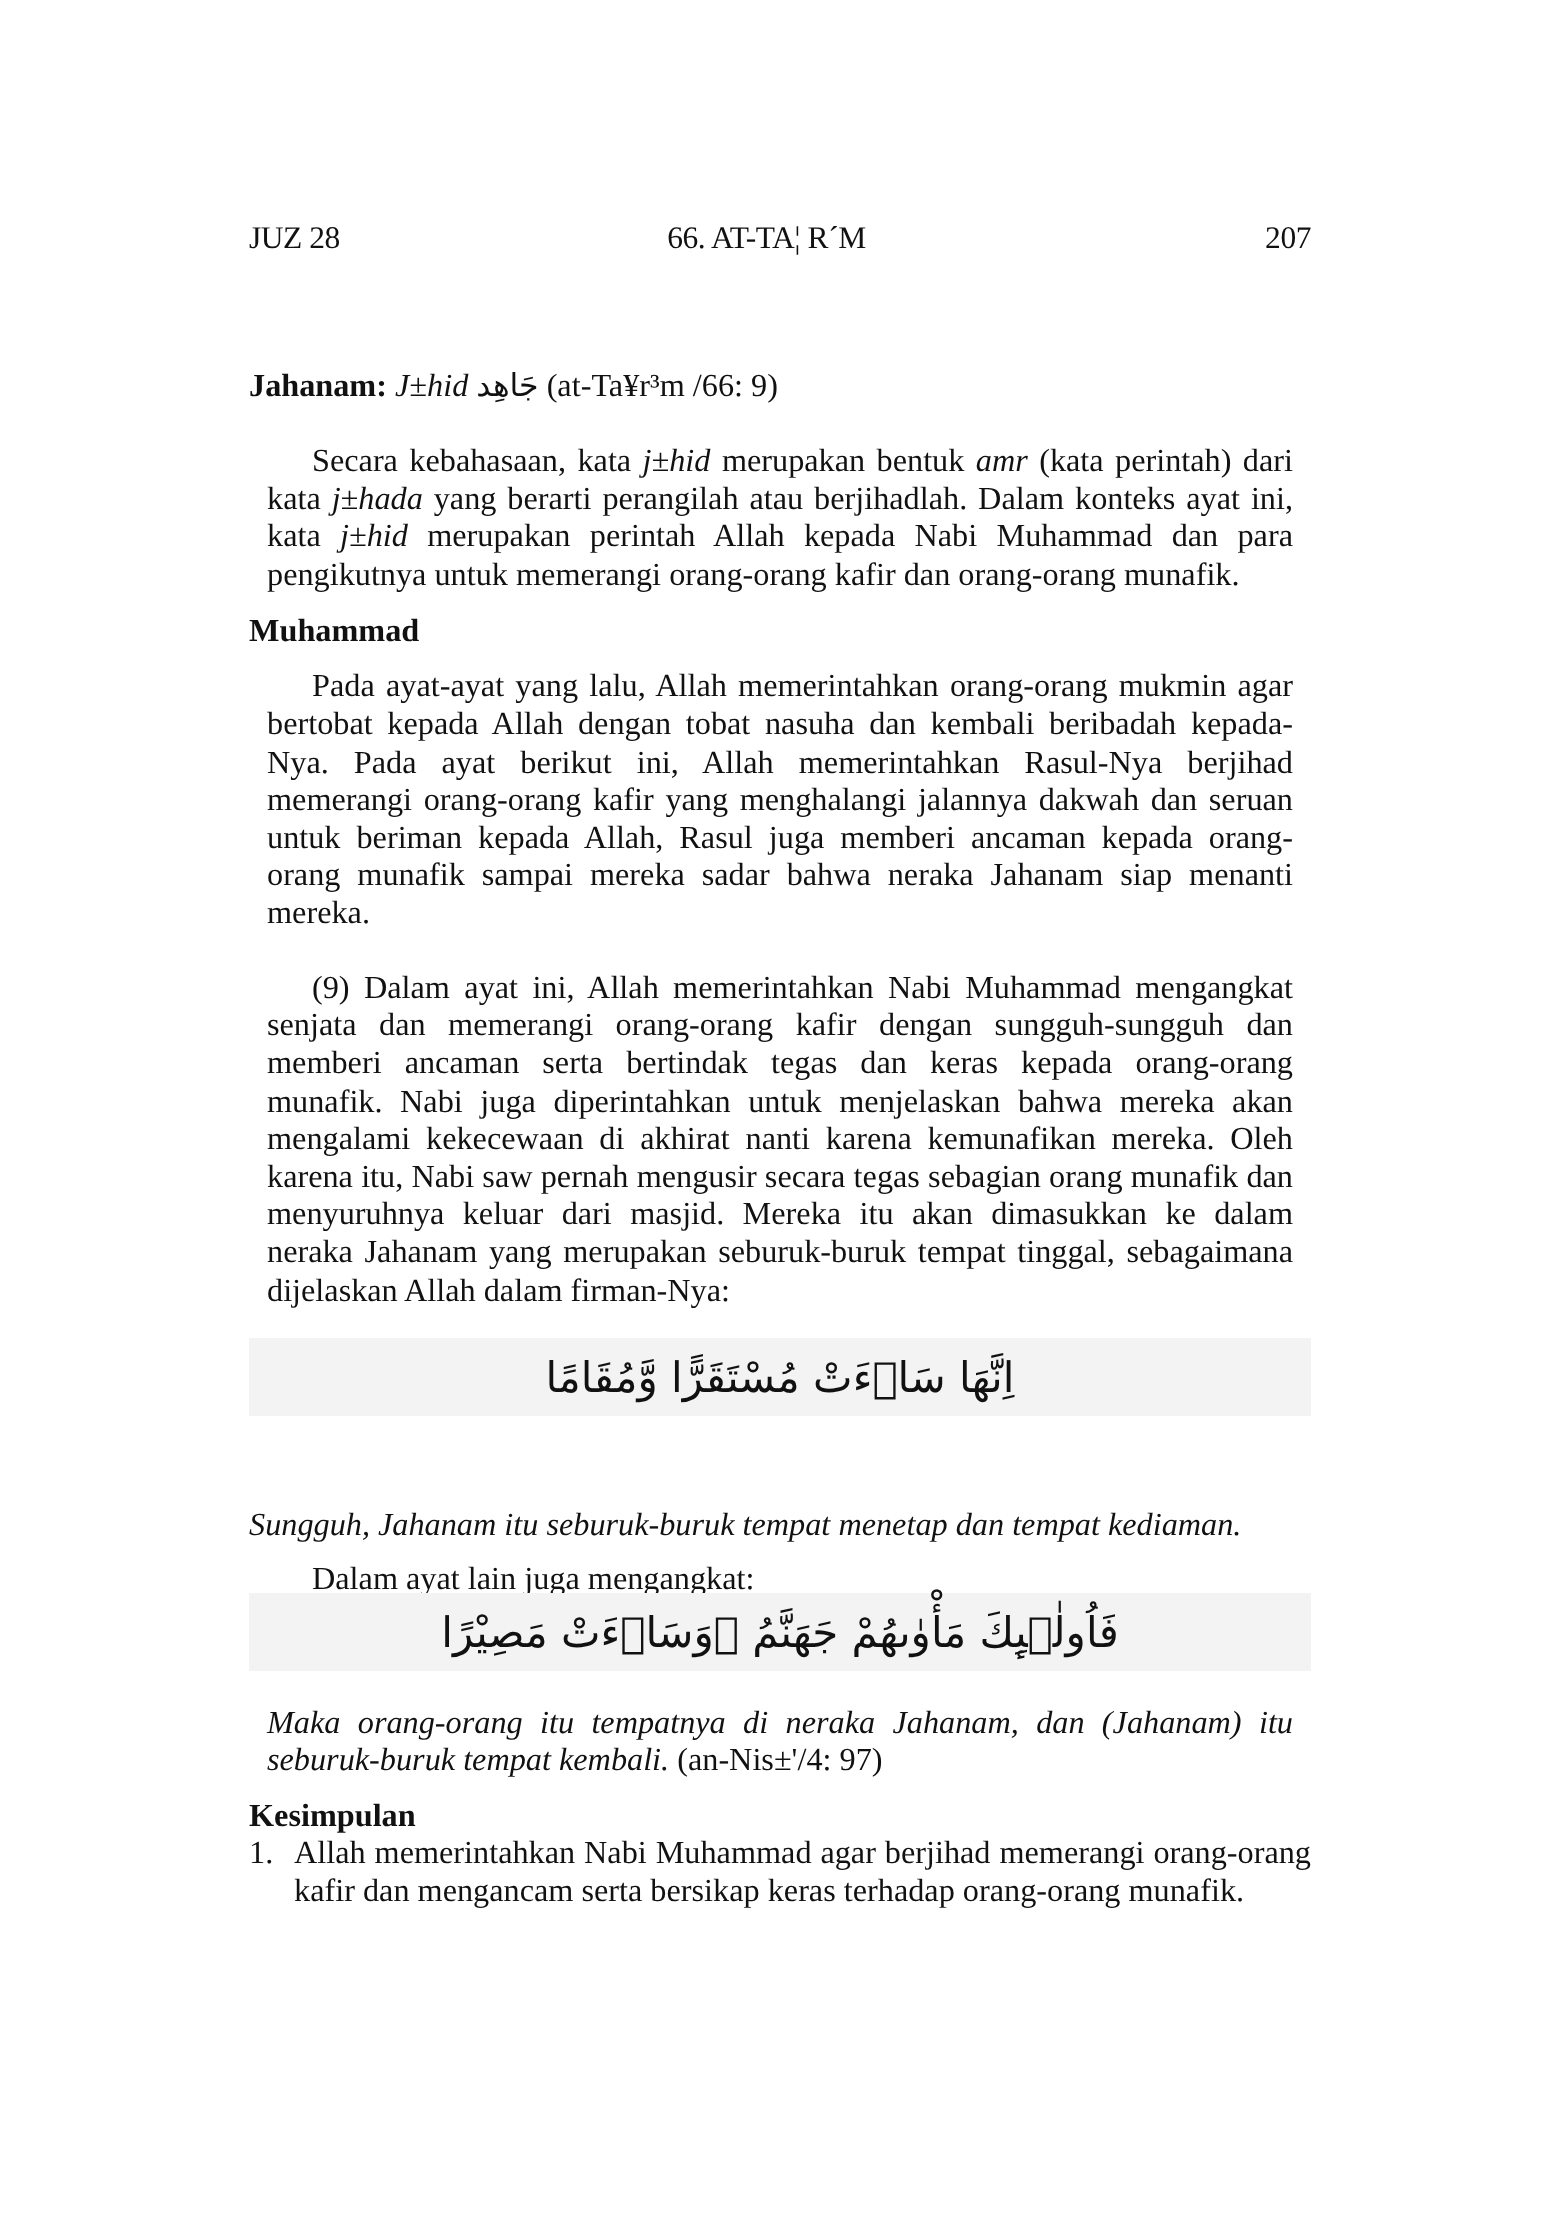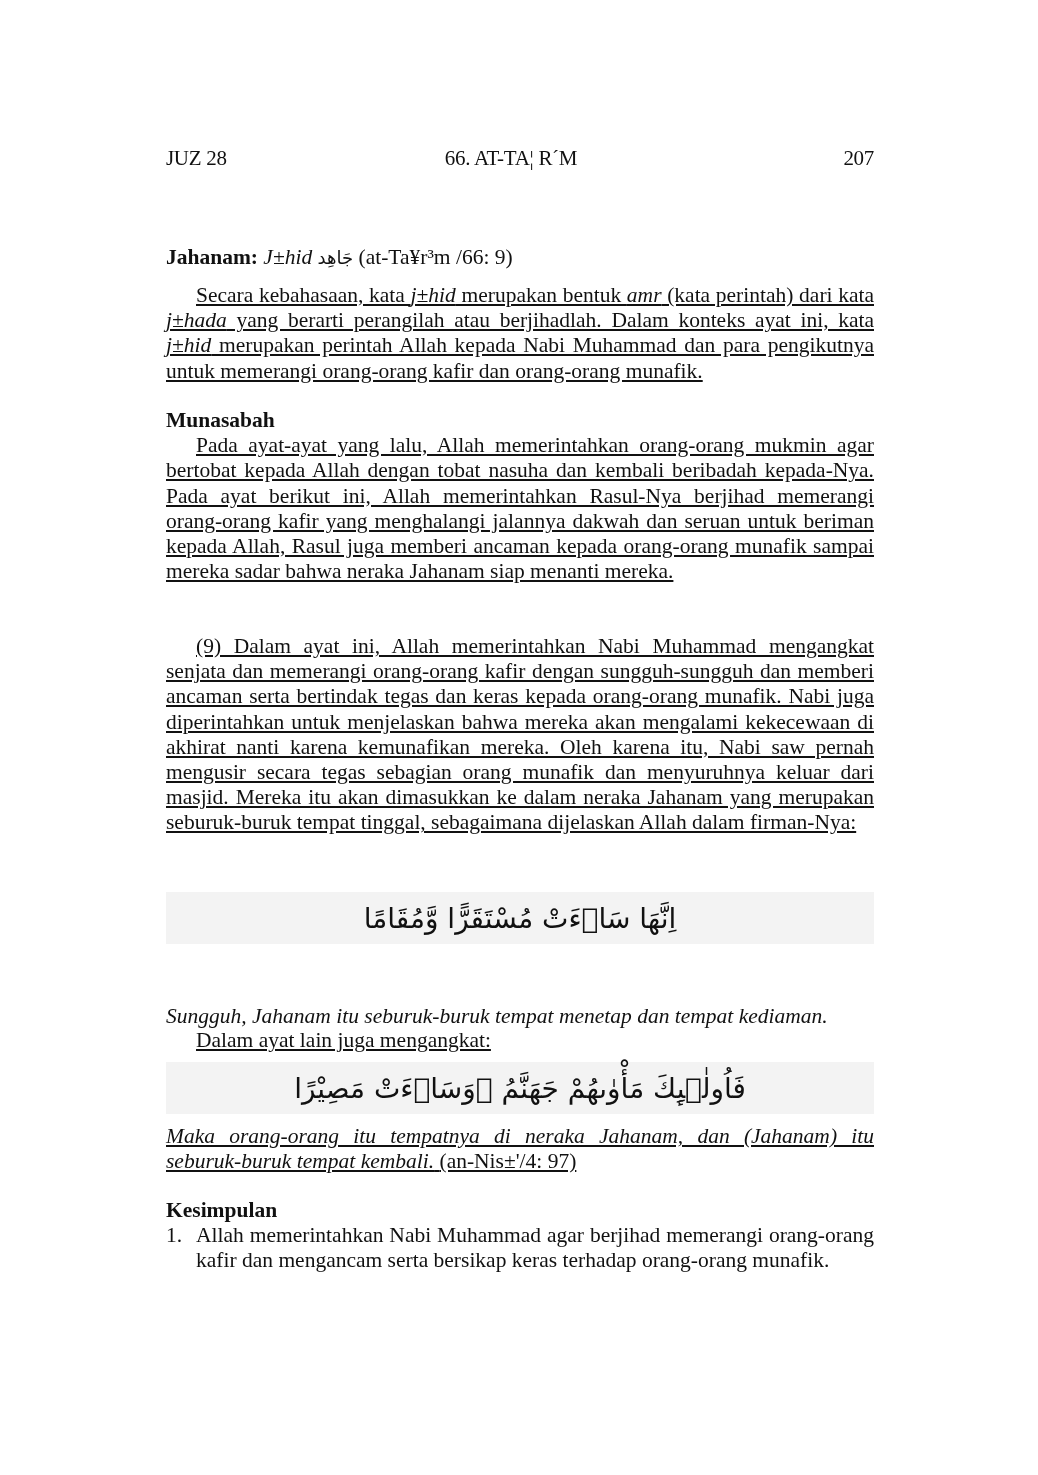--- a/index.html
+++ b/index.html
@@ -10,23 +10,23 @@
     }
     .running-head {
       position: absolute; top: 146px; left: 166px; width: 708px;
       font-size: 21px; display: flex; justify-content: space-between; align-items: center;
       letter-spacing: -0.3px;
     }
     .running-head .center { position: absolute; left: 0; right: 18px; text-align: center; top: 0; }
     .block { position: absolute; left: 166px; width: 708px; font-size: 21.5px; line-height: 25.2px; text-align: justify; }
     .heading { font-weight: bold; }
     .indent { text-indent: 30px; }
-    .p { margin: 0; text-decoration: underline; }
+    .p { margin: 12px; }
     .ital { font-style: italic; }
-    .arabic-inline { font-family: "DejaVu Sans", sans-serif; font-size: 18px; }
+    .arabic-inline { font-family: "DejaVu Sans", sans-serif; font-size: 21px; }
     .arabic-band {
       position: absolute; left: 166px; width: 708px; height: 52px;
       background: #f3f3f3;
       display: flex; align-items: center; justify-content: center;
       font-family: "DejaVu Sans", sans-serif; font-size: 28px; direction: rtl;
       color: #111;
       text-align: center;
     }
     .list-item { display: flex; }
     .list-item .num { width: 30px; flex: 0 0 30px; }
@@ -46,21 +46,21 @@
   <span class="ital">J±hid</span>
   <span class="arabic-inline">جَاهِد</span>
   <span>(at-Ta¥r³m /66: 9)</span>
 </div>
 
 <div class="block" style="top:283px;">
   <p class="p indent"><span>Secara kebahasaan, kata </span><span class="ital">j±hid</span><span> merupakan bentuk </span><span class="ital">amr</span><span> (kata perintah) dari kata </span><span class="ital">j±hada</span><span> yang berarti perangilah atau berjihadlah. Dalam konteks ayat ini, kata </span><span class="ital">j±hid</span><span> merupakan perintah Allah kepada Nabi Muhammad dan para pengikutnya untuk memerangi orang-orang kafir dan orang-orang munafik.</span></p>
 </div>
 
 <div class="block" style="top:408px;">
-  <div class="heading">Munasabah</div>
+  <div class="heading">Muhammad</div>
   <p class="p indent">Pada ayat-ayat yang lalu, Allah memerintahkan orang-orang mukmin agar bertobat kepada Allah dengan tobat nasuha dan kembali beribadah kepada-Nya. Pada ayat berikut ini, Allah memerintahkan Rasul-Nya berjihad memerangi orang-orang kafir yang menghalangi jalannya dakwah dan seruan untuk beriman kepada Allah, Rasul juga memberi ancaman kepada orang-orang munafik sampai mereka sadar bahwa neraka Jahanam siap menanti mereka.</p>
 </div>
 
 <div class="block" style="top:634px;">
   <p class="p indent">(9) Dalam ayat ini, Allah memerintahkan Nabi Muhammad mengangkat senjata dan memerangi orang-orang kafir dengan sungguh-sungguh dan memberi ancaman serta bertindak tegas dan keras kepada orang-orang munafik. Nabi juga diperintahkan untuk menjelaskan bahwa mereka akan mengalami kekecewaan di akhirat nanti karena kemunafikan mereka. Oleh karena itu, Nabi saw pernah mengusir secara tegas sebagian orang munafik dan menyuruhnya keluar dari masjid. Mereka itu akan dimasukkan ke dalam neraka Jahanam yang merupakan seburuk-buruk tempat tinggal, sebagai­mana dijelaskan Allah dalam firman-Nya:</p>
 </div>
 
 <div class="arabic-band" style="top:892px;">اِنَّهَا سَاۤءَتْ مُسْتَقَرًّا وَّمُقَامًا</div>
 
 <div class="block" style="top:1004px;">

